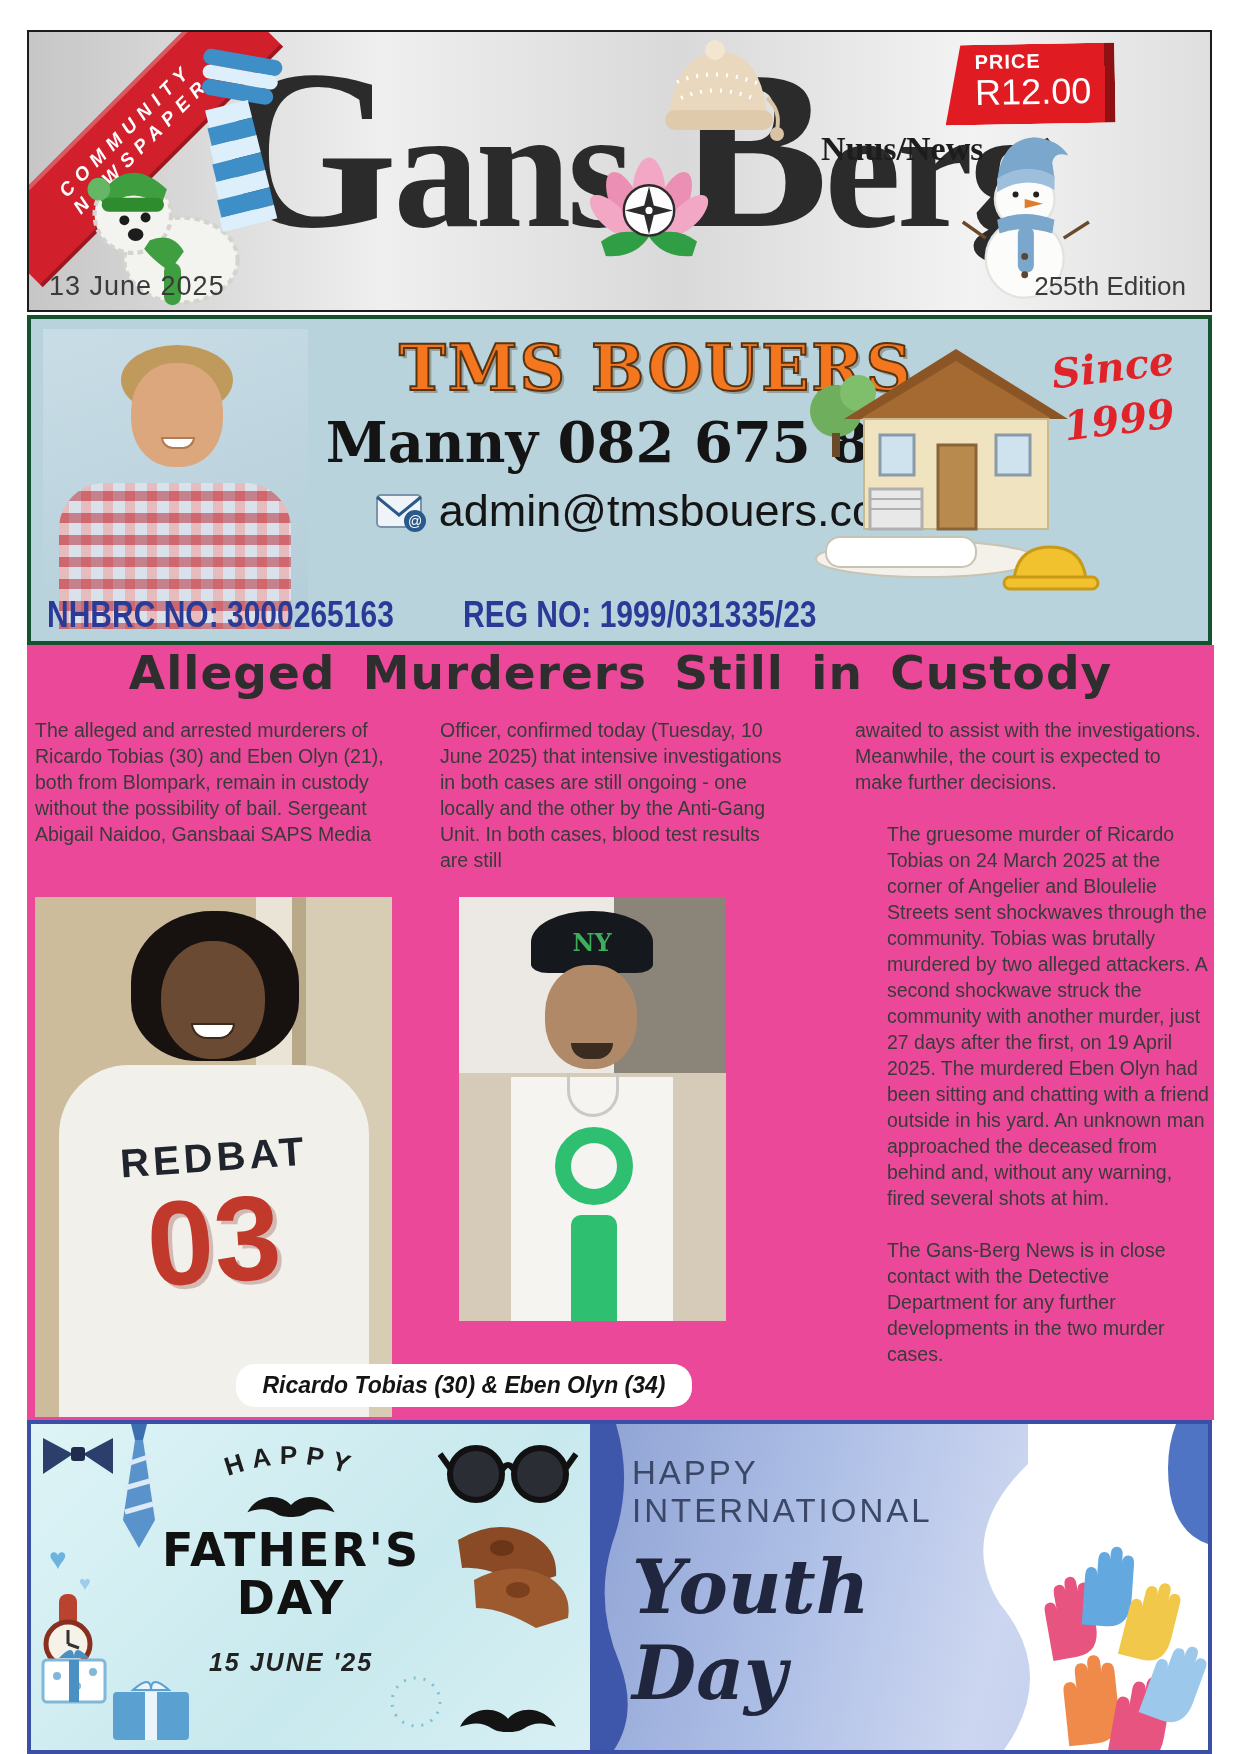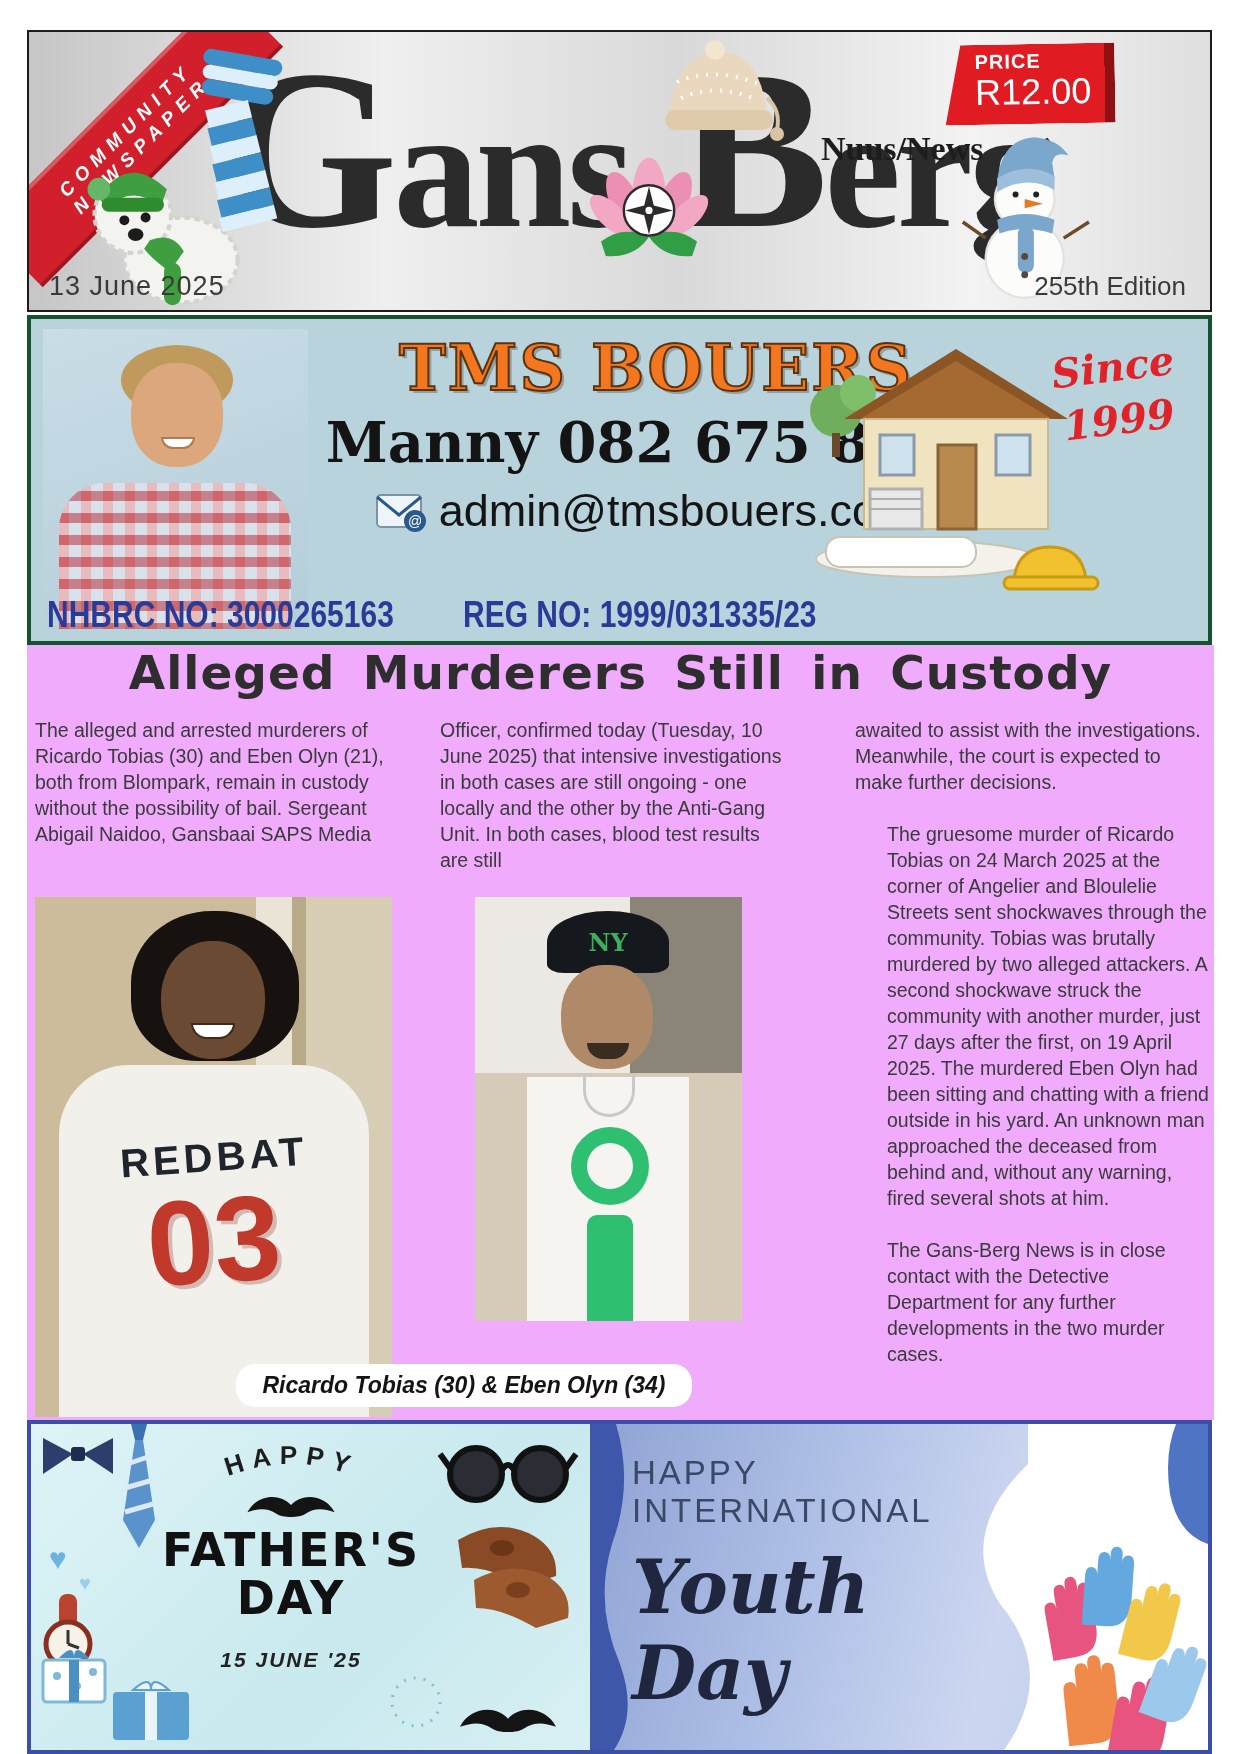--- a/index.html
+++ b/index.html
@@ -55,42 +55,42 @@
   .ad-house { position:absolute; left:775px; top:22px; width:300px; height:275px; }
   .ad-since { position:absolute; right:12px; top:24px; width:160px; text-align:center; color:#e02329;
     font-family:"DejaVu Serif",serif; font-style:italic; font-weight:bold; transform:rotate(-7deg); }
   .ad-since .s1 { display:block; font-size:40px; }
   .ad-since .s2 { display:block; font-size:40px; margin-top:6px; }
   .ad-reg { position:absolute; bottom:6px; font-weight:bold; font-size:30px; color:#2a3b97;
     transform:scaleY(1.2); transform-origin:bottom; letter-spacing:0; }
   .reg-left { left:16px; } .reg-right { left:432px; }
 
   
-  .article { position:absolute; left:27px; top:645px; width:1187px; height:775px; background:#f0abfc;text-decoration:underline; }
+  .article { position:absolute; left:27px; top:645px; width:1187px; height:775px; background:#ec4899;text-decoration:underline; }
   .headline { position:absolute; top:0; width:100%; text-align:center; font-weight:bold;
     font-size:47px; color:#2e2e2e; letter-spacing:1px; word-spacing:10px; font-family:"DejaVu Sans",sans-serif; }
   .col { position:absolute; top:72px; font-size:19.5px; line-height:26px; color:#3a3a3a; }
   .col1 { left:8px; width:356px; }
   .col2 { left:413px; width:348px; }
   .col3 { left:828px; width:358px; }
   .col p + p { margin-top:26px;margin-left:32px; }
   .author { margin-top:26px; font-weight:bold; }
 
   .photo { position:absolute; top:252px; overflow:hidden; }
   .photo1 { left:8px; width:357px; height:520px;
     background:linear-gradient(to right,#cdbc9c 0 62%, #e9e4d6 62% 72%, #b8aa88 72% 76%, #d6cdb4 76%); }
   .p1-hair { position:absolute; left:96px; top:14px; width:168px; height:150px; border-radius:48% 48% 40% 40%; background:#17120f; }
   .p1-face { position:absolute; left:126px; top:44px; width:104px; height:118px; border-radius:48%; background:#6b4a33; }
   .p1-smile { position:absolute; left:156px; top:126px; width:44px; height:16px; border-radius:0 0 22px 22px; background:#fff; border:2px solid #3d2a1c; }
   .p1-shirt { position:absolute; left:24px; top:168px; width:310px; height:352px; border-radius:70px 70px 0 0; background:#f2f0ea;
     display:flex; flex-direction:column; align-items:center; }
   .p1-brand { margin-top:70px; font-weight:bold; font-size:40px; letter-spacing:4px; color:#20242c; transform:rotate(-4deg); }
   .p1-number { font-size:120px; font-weight:bold; color:#c0392b; line-height:1; transform:rotate(-4deg);
     text-shadow:4px 4px 0 rgba(120,20,20,.25); }
-  .photo2 { left:448px; width:267px; height:424px;
+  .photo2 { left:432px; width:267px; height:424px;
     background:linear-gradient(to right,#ece9e4 0 58%, #8a8578 58%); }
   .p2-cap { position:absolute; left:72px; top:14px; width:122px; height:62px; border-radius:50% 50% 14% 14%; background:#15181c;
     display:flex; align-items:center; justify-content:center; color:#3fae5c; font-weight:bold; font-size:24px; font-family:"DejaVu Serif",serif; }
   .p2-face { position:absolute; left:86px; top:68px; width:92px; height:104px; border-radius:46%; background:#b08968; }
   .p2-beard { position:absolute; left:112px; top:146px; width:42px; height:16px; border-radius:0 0 20px 20px; background:#3a2c20; }
   .p2-jacket { position:absolute; left:0; top:176px; width:267px; height:344px; background:#d6cbb8; }
   .p2-tee { position:absolute; left:52px; top:180px; width:162px; height:340px; background:#f5f4f1; }
   .p2-logo-ring { position:absolute; left:96px; top:230px; width:78px; height:78px; border-radius:50%; border:16px solid #2fbf71; }
   .p2-logo-bar { position:absolute; left:112px; top:318px; width:46px; height:150px; border-radius:10px; background:#2fbf71; }
   .p2-chain { position:absolute; left:108px; top:176px; width:52px; height:44px; border:3px solid #c9c9c9; border-top:none; border-radius:0 0 26px 26px; }
@@ -101,21 +101,21 @@
   
   .banners { position:absolute; left:27px; top:1420px; width:1185px; height:334px;
     border:4px solid #3a4fa5; display:flex; overflow:hidden; }
   .fathers { position:relative; width:565px; height:100%;
     background:linear-gradient(135deg,#def4f6,#c8e9ee 60%,#d8f0f3); }
   .fd-center { position:absolute; left:75px; top:10px; width:370px; text-align:center; }
   .fd-arc { display:block; margin:0 auto; }
   .fd-mustache { display:block; margin:-6px auto 2px; }
   .fd-title { font-family:"DejaVu Sans",sans-serif; font-weight:bold; font-size:46px; line-height:48px;
     color:#111; letter-spacing:2px; }
-  .fd-date { margin-top:26px; font-weight:bold; font-style:italic; font-size:21px; color:#222; letter-spacing:2px; }
+  .fd-date { margin-top:26px; font-weight:bold; font-style:italic; font-size:25px; color:#222; letter-spacing:2px; }
   .youth { position:relative; flex:1; height:100%;
     background:linear-gradient(105deg,#8fa3d4 0%,#aebfe6 35%,#ccd6f0 65%,#b9c7ea 100%); }
   .yd-text { position:absolute; left:36px; top:30px; width:400px; }
   .yd-heading { font-size:33px; color:#3b4766; letter-spacing:3px; }
   .yd-title { margin-top:14px; font-family:"DejaVu Serif",serif; font-style:italic; font-weight:bold;
     font-size:74px; color:#20263d; }
   .yd-date { margin-top:34px; font-weight:bold; font-style:italic; font-size:24px; color:#2f3a55; letter-spacing:2px; }
   .abs { position:absolute; }
 </style>
 </head>

